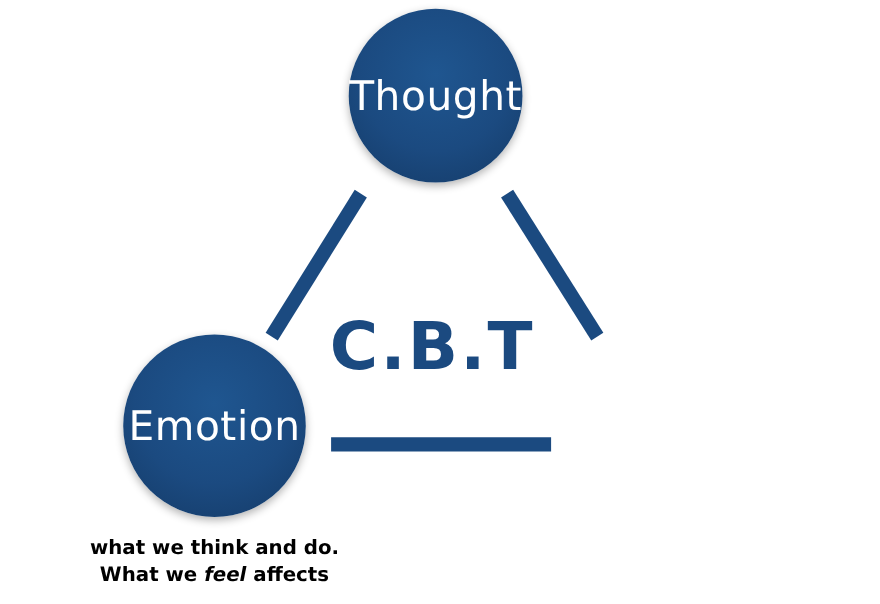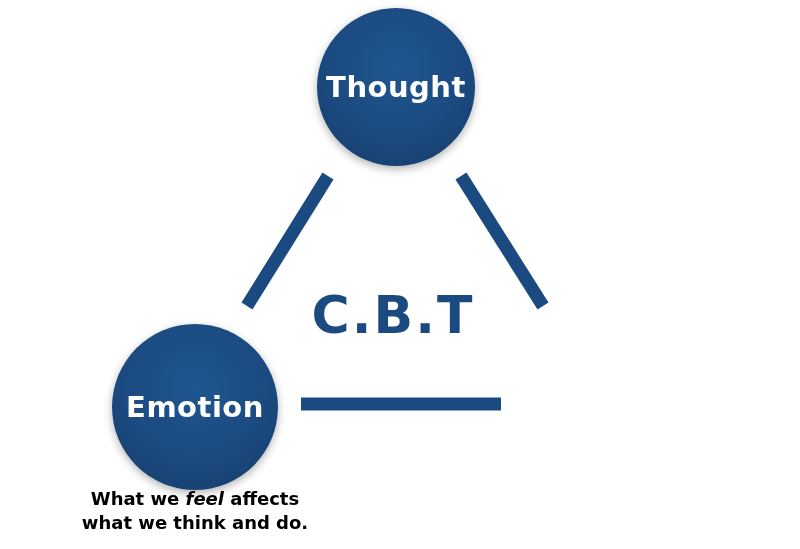--- a/index.html
+++ b/index.html
@@ -26,37 +26,37 @@
     position: absolute;
     border-radius: 50%;
     background: radial-gradient(circle at 50% 38%, #1f5690 0%, #1b4a80 55%, #143a66 100%);
     box-shadow: 0 3px 8px rgba(0,0,0,0.30);
     display: flex;
     align-items: center;
     justify-content: center;
   }
   .node-label {
     color: #ffffff;
-    font-weight: 700;
-    font-size: 29px;
+    font-weight: 400;
+    font-size: 37px;
     letter-spacing: 0.5px;
     text-align: center;
     white-space: nowrap;
   }
   .node-thought  { left: 317px; top: 8px;  width: 158px; height: 158px; }
-  .node-emotion  { left: 112px; top: 324px; width: 166px; height: 166px; }
+  .node-emotion  { left: 112px; top: 304px; width: 166px; height: 166px; }
   .node-behavior { left: 524px; top: 320px; width: 162px; height: 162px; }
 
   .center-title {
     position: absolute;
     left: 393px;
     top: 315px;
     transform: translate(-50%, -50%);
     color: #1b4a80;
-    font-size: 52px;
+    font-size: 60px;
     font-weight: 800;
     letter-spacing: 2px;
     white-space: nowrap;
   }
   .caption {
     position: absolute;
     width: 280px;
     text-align: center;
     color: #000000;
     font-size: 18px;
@@ -86,20 +86,20 @@
   </div>
 
   <div class="node node-emotion">
     <span class="node-label">Emotion</span>
   </div>
 
 
   <div class="center-title">C.B.T</div>
 
   <div class="caption caption-emotion">
+    <div>what we think and do.</div>
     <div>
       <span>What we </span><em>feel</em><span> affects</span>
     </div>
-    <div>what we think and do.</div>
   </div>
 
 
 </div>
 
 </body></html>

